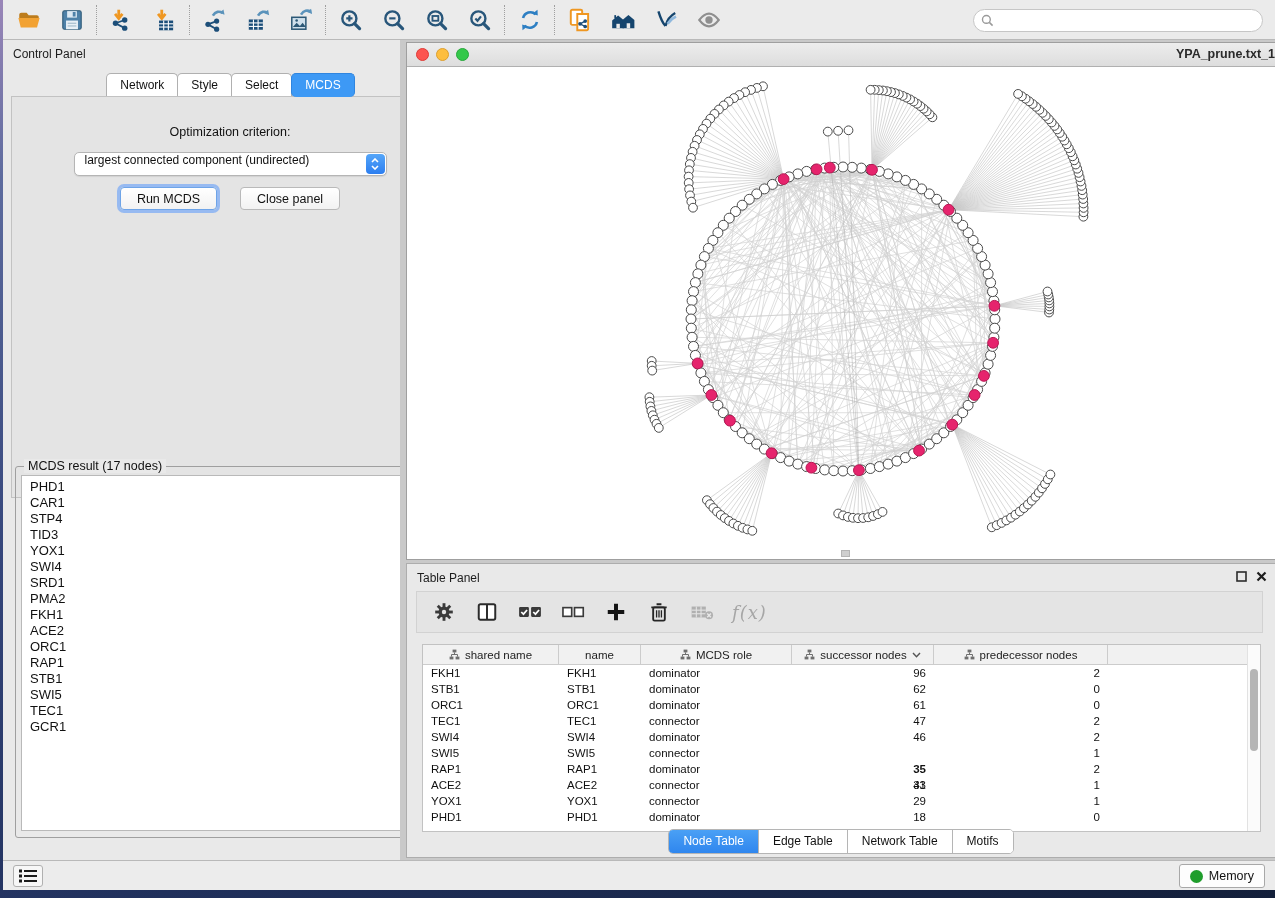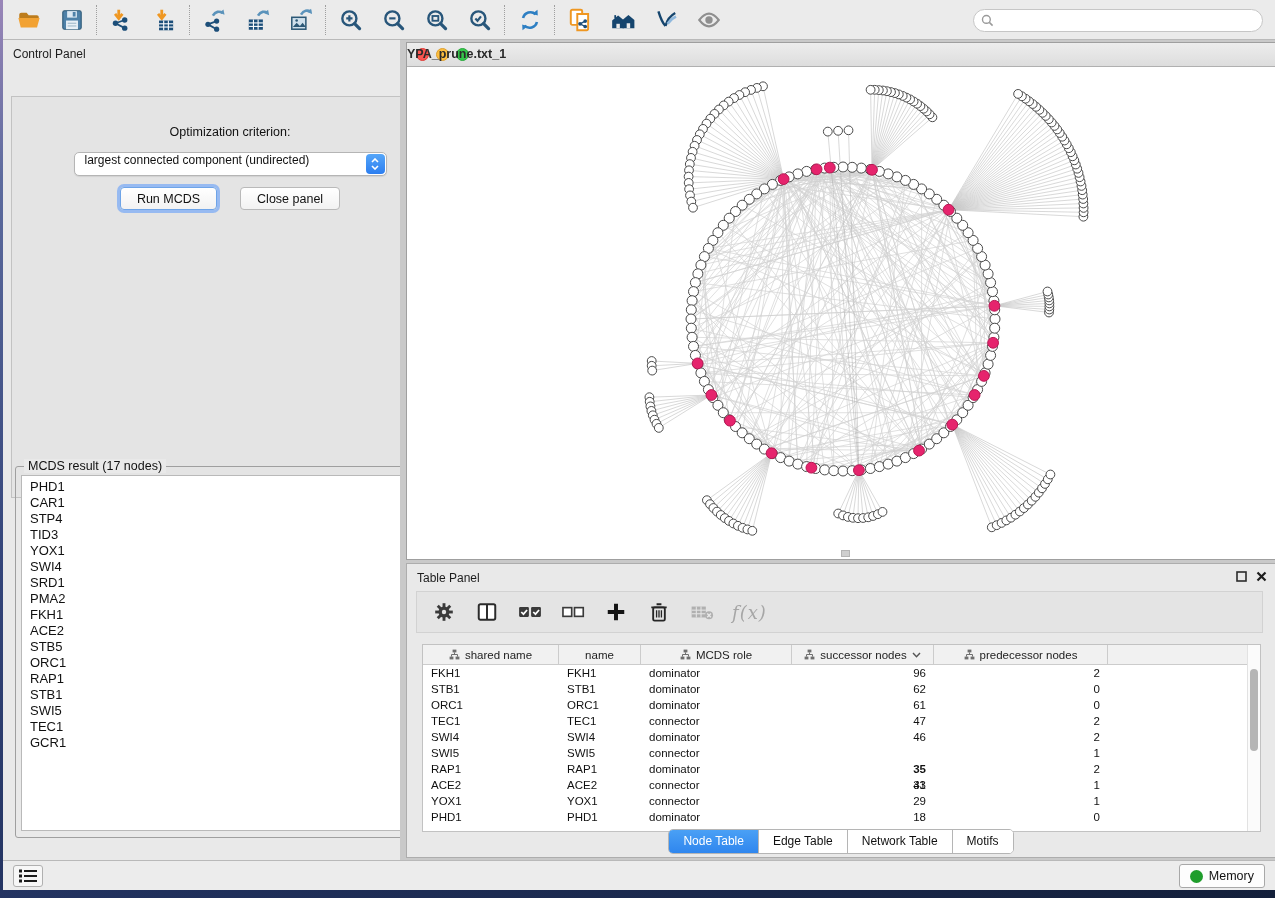--- a/index.html
+++ b/index.html
@@ -63,21 +63,21 @@
 
   .net-window { position:absolute; left:6px; top:2px; right:0; height:518px; background:#fff;
     border:1px solid #9f9f9f; border-right:none; }
   .net-titlebar { position:absolute; left:0; right:0; top:0; height:24px;
     background:linear-gradient(#ededed,#dddddd); border-bottom:1px solid #b0b0b0; }
   .lights { position:absolute; left:9px; top:5px; display:flex; gap:7px; }
   .light { width:13px; height:13px; border-radius:50%; }
   .light.red { background:#fc5550; border:1px solid #df3b36; }
   .light.yellow { background:#fdbe3f; border:1px solid #dd9f2e; }
   .light.green { background:#34c84a; border:1px solid #27a83a; }
-  .net-title { position:absolute; left:0; right:0; top:4px; text-align:left; font-size:12.5px;
+  .net-title { position:absolute; left:0; right:0; top:4px; text-align:right; font-size:12.5px;
     font-weight:700; color:#2a2a2a; }
   .net-canvas { position:absolute; left:0; right:0; top:24px; bottom:0; background:#fff; }
   .net-canvas svg { position:absolute; left:0; top:0; }
   .canvas-grip { position:absolute; left:50%; bottom:2px; width:9px; height:7px; background:#cfcfcf; border:1px solid #b5b5b5; }
 
   
   .table-panel { position:absolute; left:6px; top:523px; right:0; bottom:2px; background:#e9e9e9;
     border:1px solid #adadad; border-right:none; }
   .tp-toolbar { position:absolute; left:9px; right:12px; top:27px; height:42px; background:#e4e4e4;
     border:1px solid #d2d2d2; display:flex; align-items:center; padding-left:14px; gap:17px; }
@@ -296,20 +296,26 @@
       <span class="panel-title">Control Panel</span>
       <span class="panel-btns">
         <svg width="11" height="11" viewBox="0 0 11 11">
             <rect x="1" y="1" width="9" height="9" fill="none" stroke="#2b2b2b" stroke-width="1.6"></rect>
           </svg>
         <svg width="11" height="11" viewBox="0 0 11 11">
             <path d="M1.5 1.5l8 8M9.5 1.5l-8 8" stroke="#1d1d1d" stroke-width="2.2"></path>
           </svg>
       </span>
     </div>
+    <div class="ctab-bar">
+        <div class="tab">Network</div>
+        <div class="tab">Style</div>
+        <div class="tab">Select</div>
+        <div class="tab active">MCDS</div>
+      </div>
     <div class="ctab-content">
       <div class="opt-label">Optimization criterion:</div>
       <div class="dropdown">
         <span>largest connected component (undirected)</span>
         <span class="dd-stepper">
           <svg width="8" height="5" viewBox="0 0 8 5">
               <path d="M1 4l3-3 3 3" fill="none" stroke="#fff" stroke-width="1.6"></path>
             </svg>
           <svg width="8" height="5" viewBox="0 0 8 5">
               <path d="M1 1l3 3 3-3" fill="none" stroke="#fff" stroke-width="1.6"></path>
@@ -328,21 +334,20 @@
             <div>PHD1</div>
             <div>CAR1</div>
             <div>STP4</div>
             <div>TID3</div>
             <div>YOX1</div>
             <div>SWI4</div>
             <div>SRD1</div>
             <div>PMA2</div>
             <div>FKH1</div>
             <div>ACE2</div>
-            <div>STB5</div>
             <div>ORC1</div>
             <div>RAP1</div>
             <div>STB1</div>
             <div>SWI5</div>
             <div>TEC1</div>
             <div>GCR1</div>
           </div>
         <div class="mcds-scroll"></div>
       </div>
     </div>

